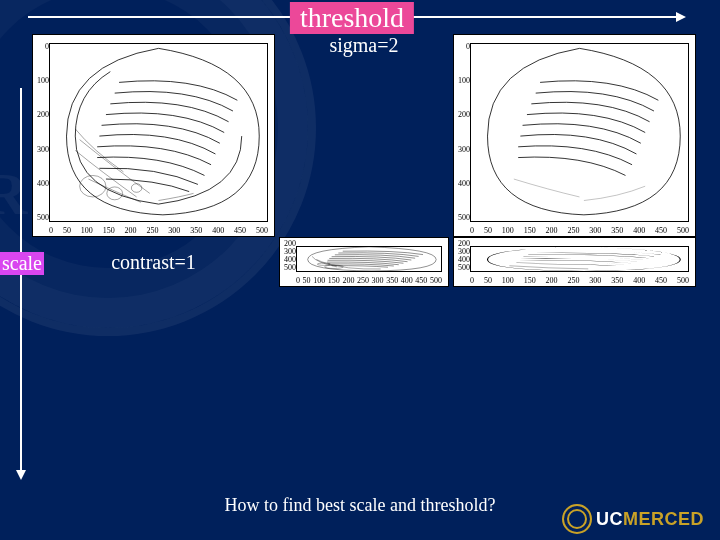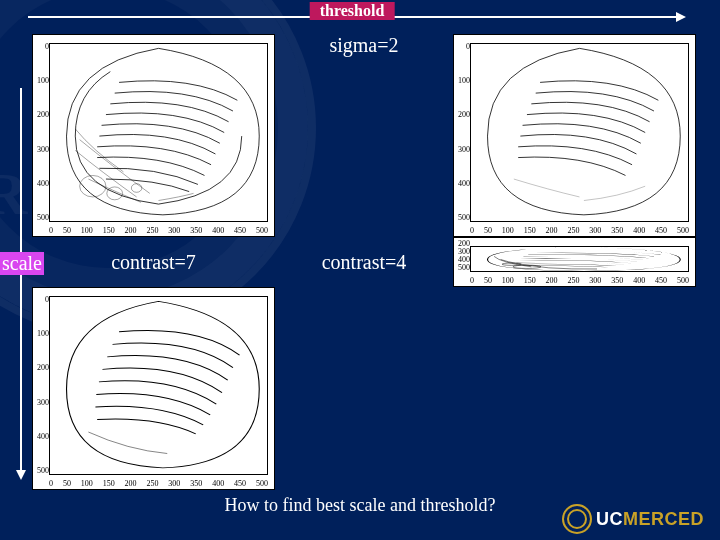--- a/index.html
+++ b/index.html
@@ -56,24 +56,23 @@
     width: 0; height: 0;
     border-left: 10px solid #fff;
     border-top: 5px solid transparent;
     border-bottom: 5px solid transparent;
   }
   .h-axis .label {
     position: absolute;
     top: -14px;
     left: 50%;
     transform: translateX(-50%);
-    background: #be185d;
+    background: #ec4899;
     padding: 0 10px;
-    font-size: 16px;
-    font-weight: bold;
+    font-size: 28px;
   }
   
   .v-axis {
     position: absolute;
     top: 88px;
     bottom: 70px;
     left: 20px;
     width: 2px;
     background: #fff;
   }
@@ -273,24 +272,21 @@
           <span>250</span>
           <span>300</span>
           <span>350</span>
           <span>400</span>
           <span>450</span>
           <span>500</span>
         </div>
     </div>
 
     <div class="midrow">
-      <span>contrast=7</span>
-    </div>
-    <div class="midrow">
-      <span>contrast=4</span>
+      <span>contrast=1</span>
     </div>
 
     <div class="figure">
       <div class="frame"></div>
       <svg viewBox="0 0 500 500" preserveAspectRatio="none">
         <g stroke="#000" stroke-width="2.5" fill="none">
           <path d="M250 15 Q40 60 40 260 Q40 470 260 480 Q480 470 480 260 Q480 60 250 15 Z"></path>
           <path d="M160 100 Q340 80 435 165"></path>
           <path d="M145 135 Q325 115 420 200"></path>
           <path d="M133 170 Q310 150 408 235"></path>

